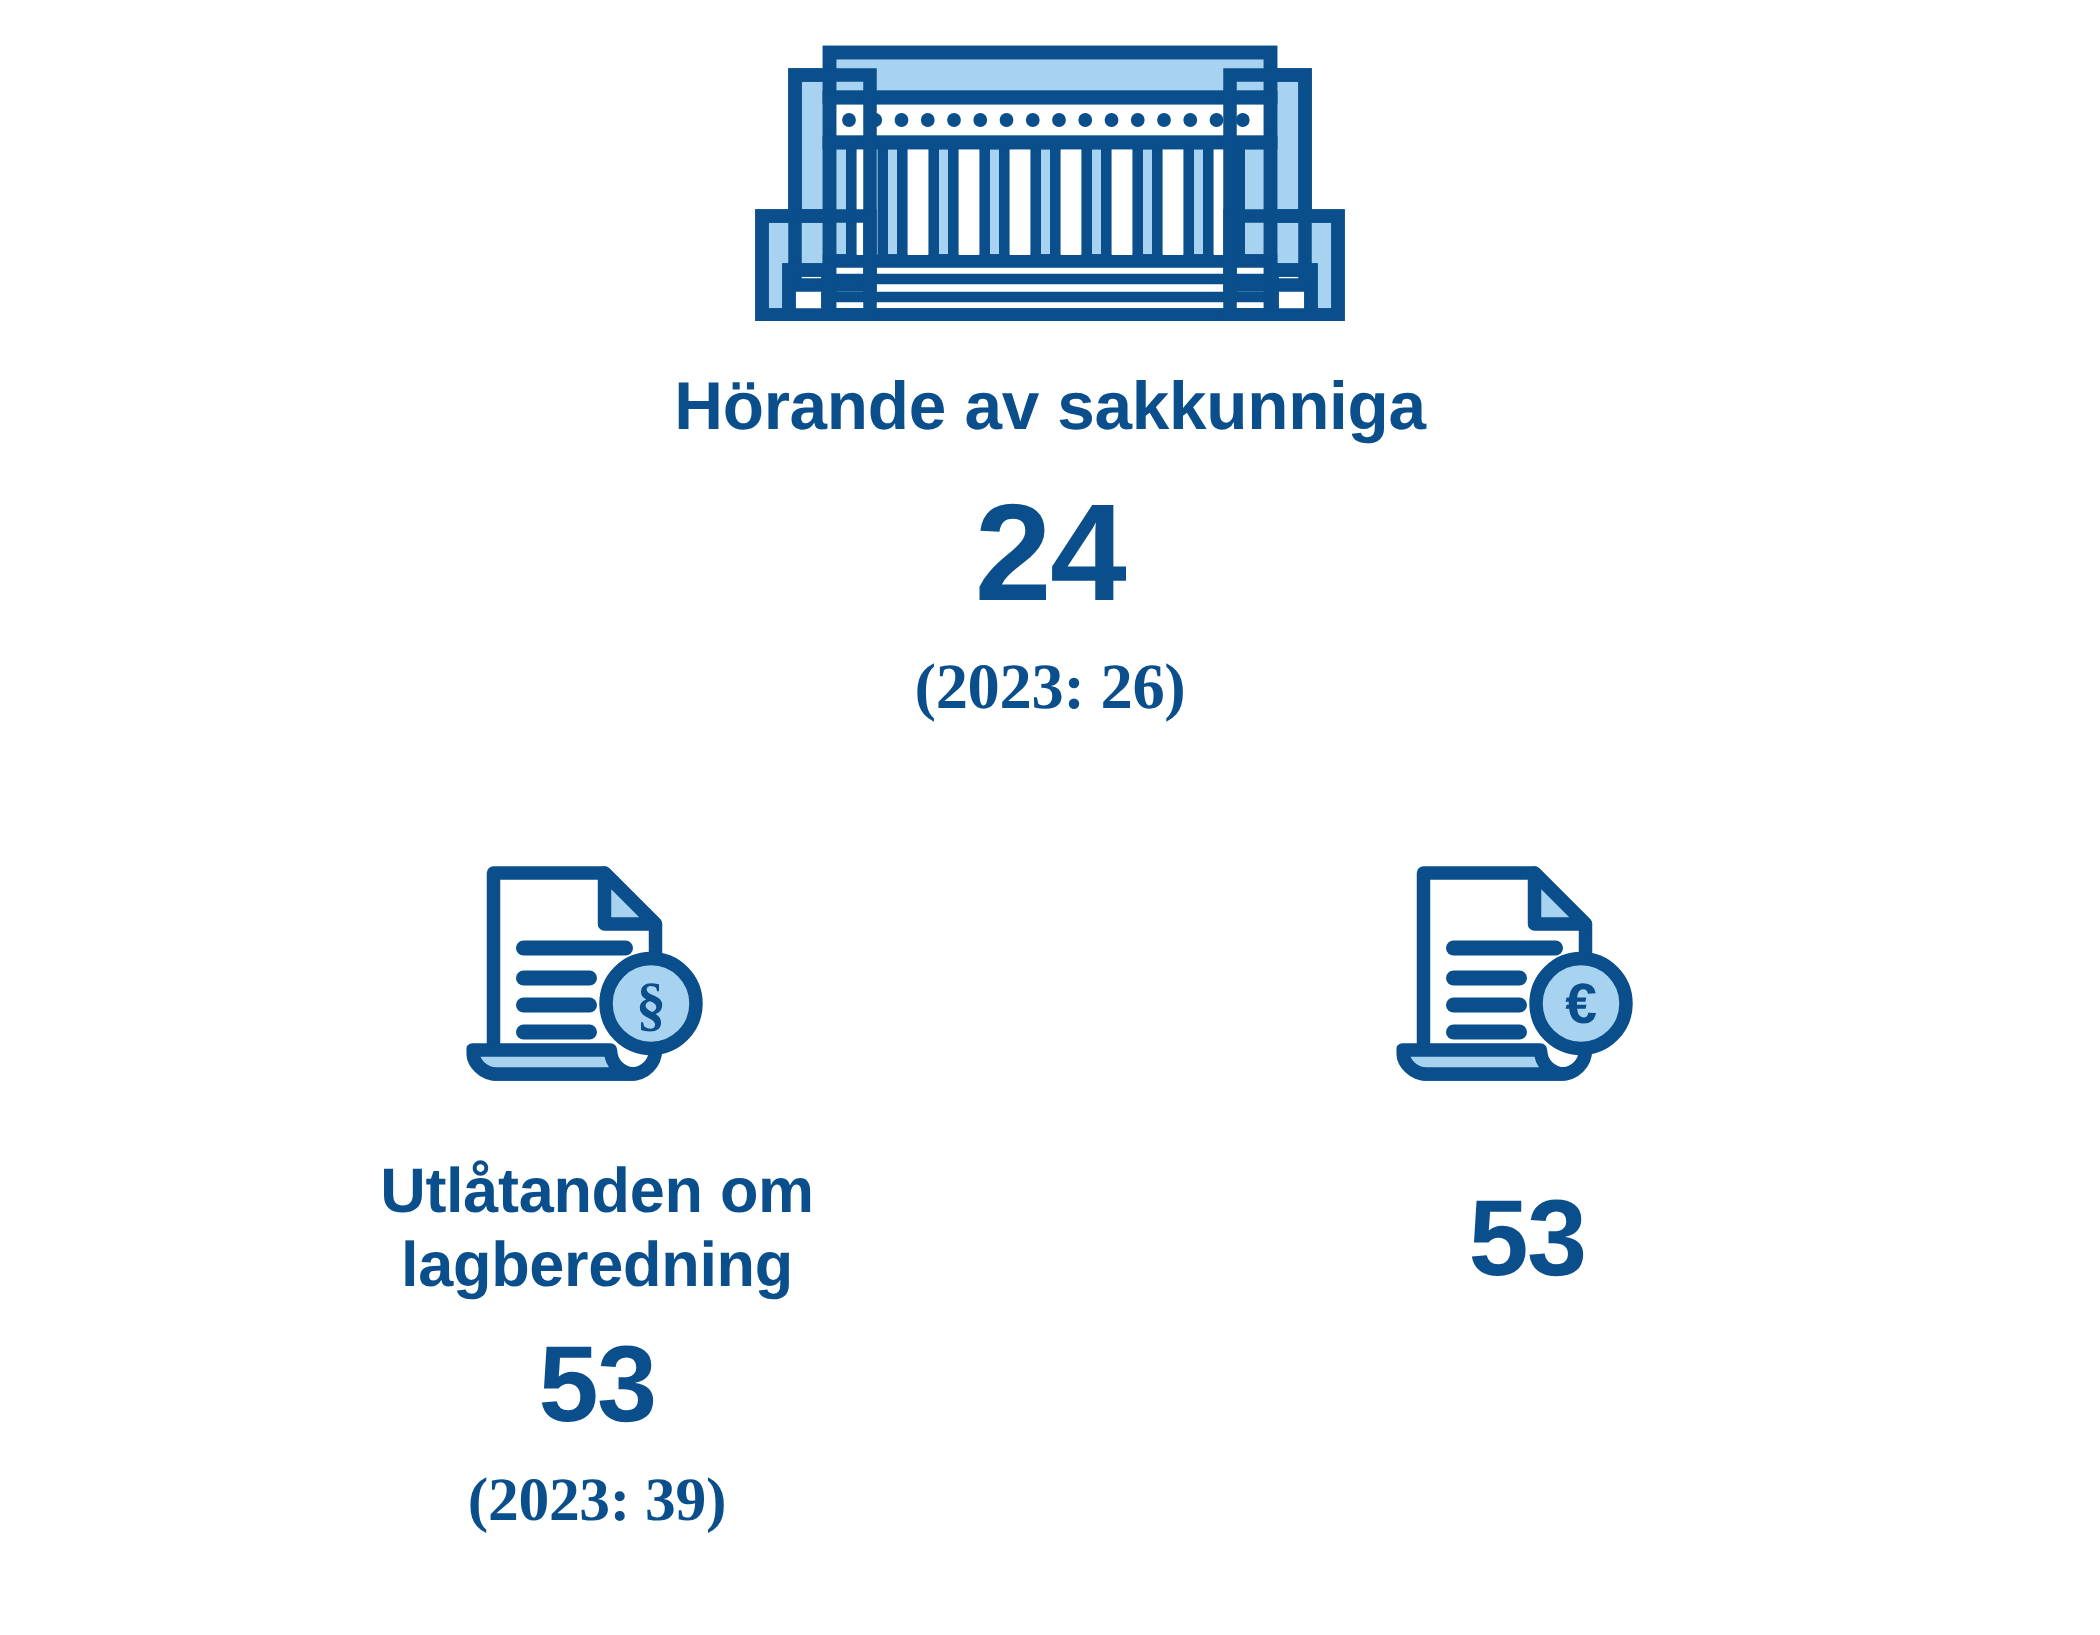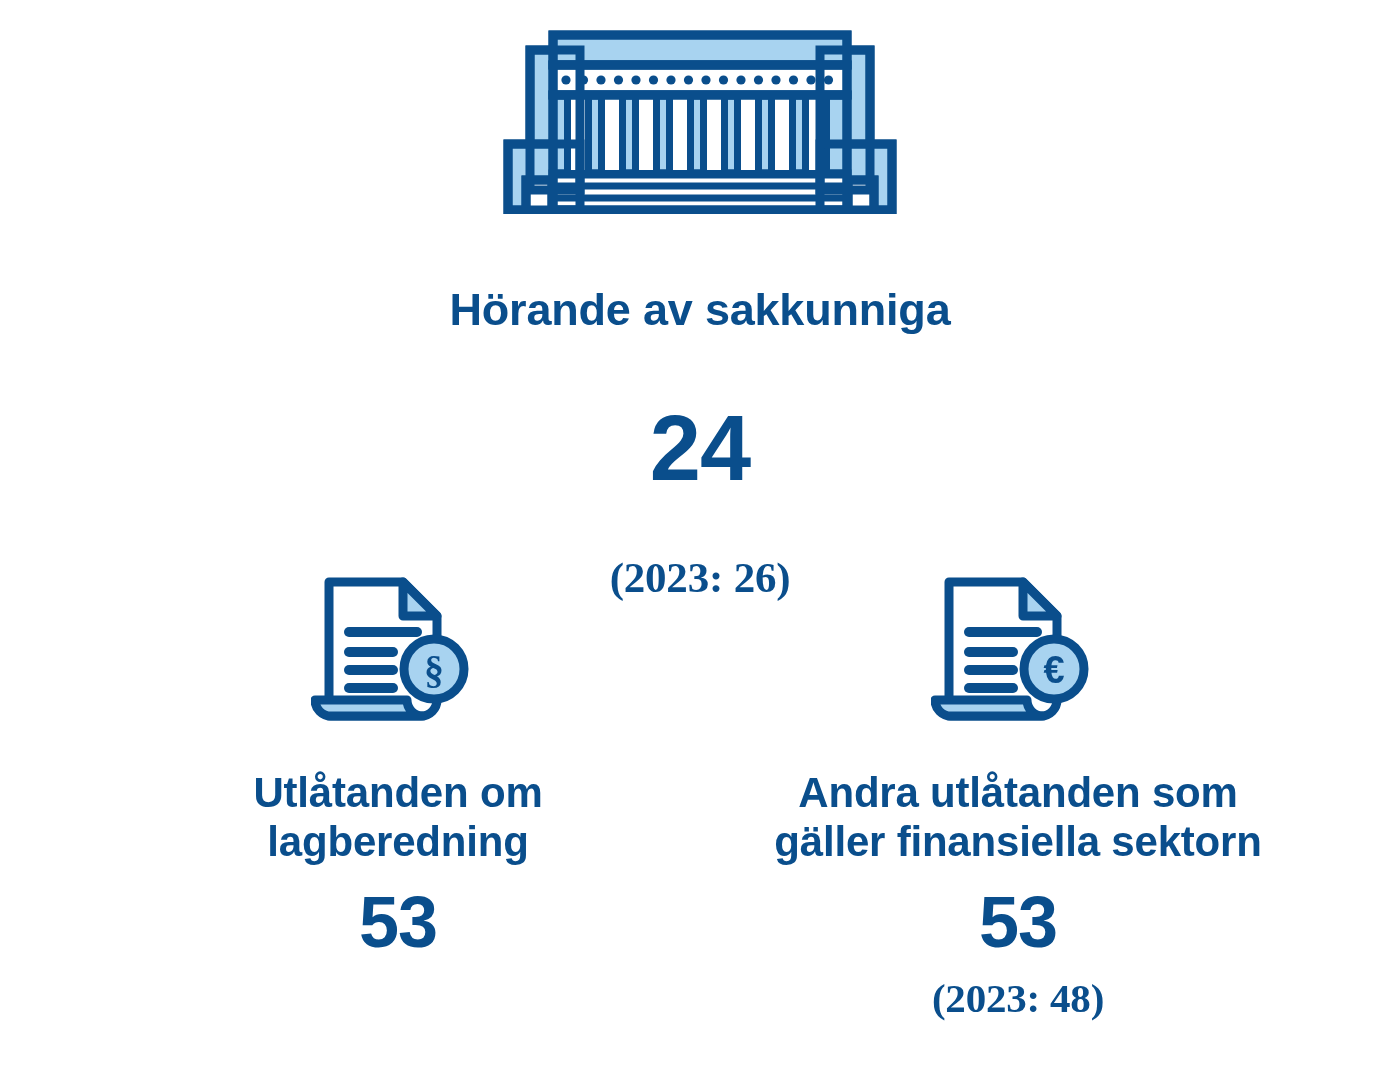--- a/index.html
+++ b/index.html
@@ -58,21 +58,20 @@
     line-height: 1;
     letter-spacing: -0.2px;
     font-family: Liberation Serif, serif;
   }
 
   
   #block-hearings {
     left: 0;
     top: 24px;
     width: 1400px;
-    gap: 40px;
   }
   #block-hearings .stat-icon { margin-bottom: 26px; }
   #block-hearings .stat-title { font-size: 45px; }
   #block-hearings .stat-value { font-size: 92px; margin-top: 26px; }
   #block-hearings .stat-compare { font-size: 43px; margin-top: 22px; }
 
   
   #block-law-drafting {
     left: 118px;
     top: 572px;
@@ -215,42 +214,38 @@
         <text x="123" y="97" text-anchor="middle" dominant-baseline="central" font-family="'Liberation Serif', serif" font-size="40" font-weight="700" fill="#0a4e8c">§</text>
       </svg>
     </span>
 
     <div class="stat-title">
       <div>Utlåtanden om</div>
       <div>lagberedning</div>
     </div>
 
     <div class="stat-value">53</div>
+    <div class="stat-compare">(2023: 39)</div>
   </div>
 
   <div class="stat bottom" id="block-financial-sector">
 
     <span class="stat-icon">
       <svg width="175" height="165" viewBox="0 0 175 165" xmlns="http://www.w3.org/2000/svg">
         <path d="M18 10 h74 l34 34 v84 a16 16 0 0 1 -16 16 H18 z" fill="#ffffff" stroke="#0a4e8c" stroke-width="9" stroke-linejoin="round"></path>
         <path d="M92 10 l34 34 h-34 z" fill="#a8d3f0" stroke="#0a4e8c" stroke-width="9" stroke-linejoin="round"></path>
         <path d="M4 128 h92 a16 16 0 0 0 16 16 H20 a16 16 0 0 1 -16 -16 z" fill="#a8d3f0" stroke="#0a4e8c" stroke-width="9" stroke-linejoin="round"></path>
         <g stroke="#0a4e8c" stroke-width="10" stroke-linecap="round">
           <line x1="38" y1="60" x2="106" y2="60"></line>
           <line x1="38" y1="80" x2="82" y2="80"></line>
           <line x1="38" y1="98" x2="82" y2="98"></line>
           <line x1="38" y1="116" x2="82" y2="116"></line>
         </g>
         <circle cx="123" cy="97" r="30" fill="#a8d3f0" stroke="#0a4e8c" stroke-width="9"></circle>
         <text x="123" y="98" text-anchor="middle" dominant-baseline="central" font-family="'Liberation Sans', sans-serif" font-size="38" font-weight="700" fill="#0a4e8c">€</text>
       </svg>
     </span>
 
-    <div class="stat-title">
-      <div>Andra utlåtanden som</div>
-      <div>gäller finansiella sektorn</div>
-    </div>
 
     <div class="stat-value">53</div>
-    <div class="stat-compare">(2023: 48)</div>
   </div>
 
 </div>
 
 </body></html>

